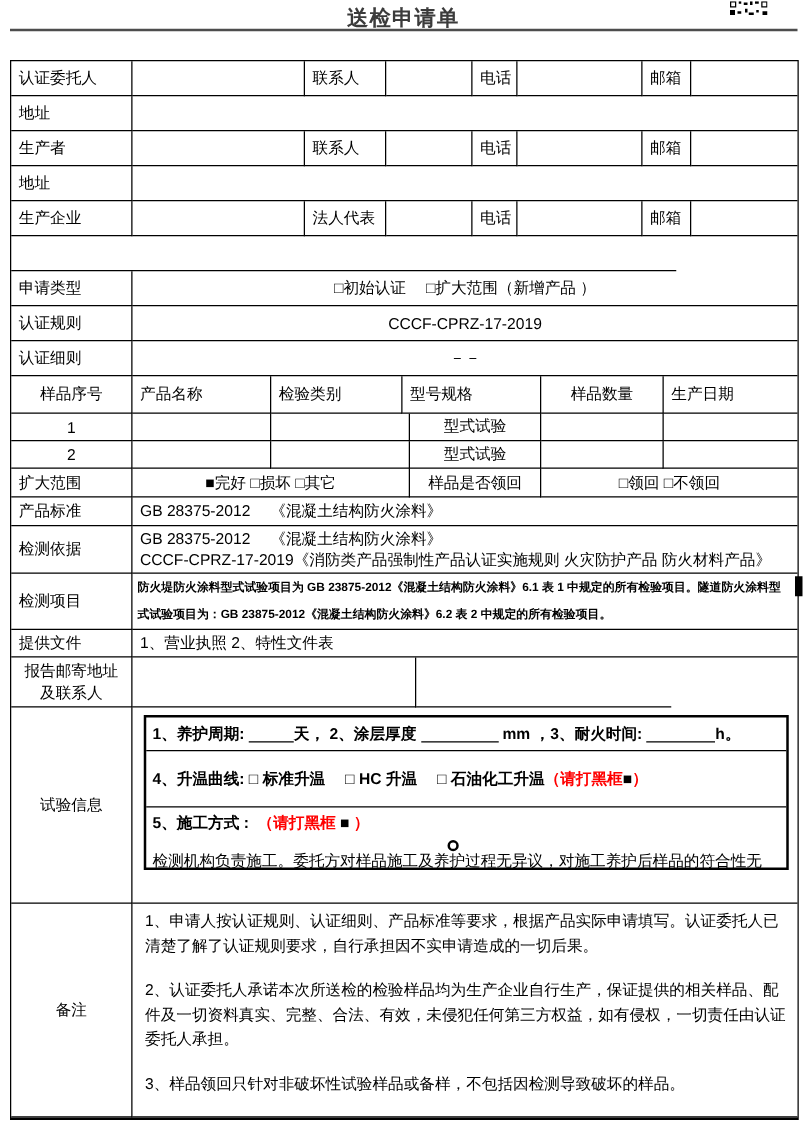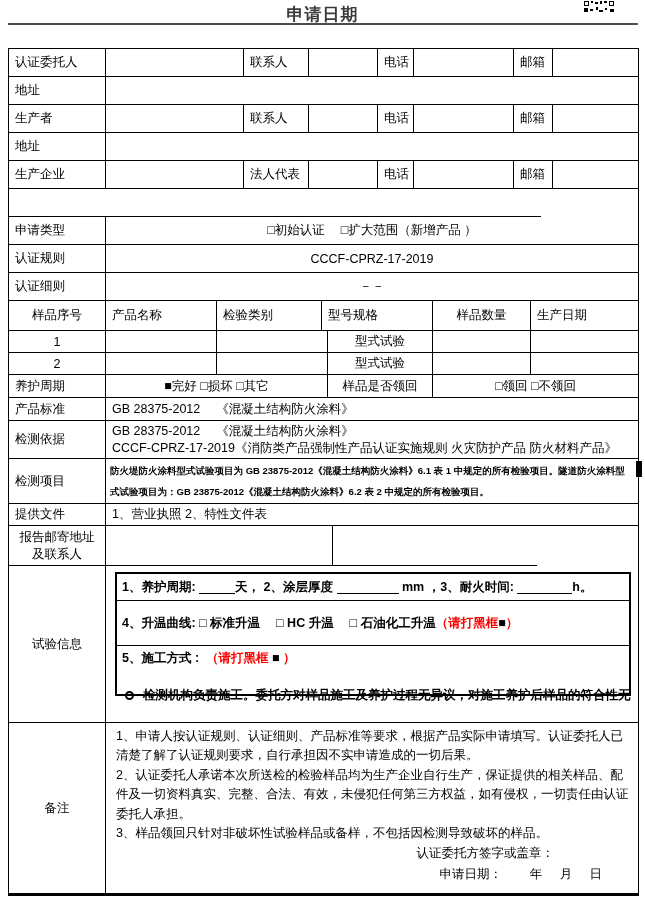--- a/index.html
+++ b/index.html
@@ -18,30 +18,30 @@
   .col{flex-direction:column;align-items:flex-start;justify-content:center;padding-left:6px;}
   .col.center-col{align-items:center;padding-left:0;}
   .small-txt{font-size:9.5px;font-weight:bold;line-height:21px;padding:1px 4px 0 4px;align-items:flex-start;}
   .bold{font-weight:bold;}
   .red{color:#ff0000;font-weight:bold;}
   .bl{display:inline-block;border-bottom:1px solid #000;height:13px;}
   .inner-box{box-sizing:border-box;margin:6px 0 0 9px;width:516px;border:2px solid #000;background:#fff;}
   .sub{box-sizing:border-box;display:flex;align-items:center;padding-left:5px;font-weight:bold;font-size:12.5px;}
   .sub-divide{border-bottom:1px solid #000;}
   .sub3{flex-direction:column;align-items:flex-start;justify-content:flex-start;padding-top:4px;}
-  .bullet-row{display:flex;align-items:center;white-space:nowrap;margin-top:20px;font-weight:bold;overflow:visible;}
+  .bullet-row{display:flex;align-items:center;white-space:nowrap;margin-top:5px;font-weight:normal;overflow:visible;flex-direction:column;}
   .radio{box-sizing:border-box;width:9px;height:9px;border:2.5px solid #000;border-radius:50%;margin:0 9px 0 3px;flex:0 0 auto;}
-  .remark-cell{flex-direction:column;align-items:stretch;justify-content:center;padding:5px 8px 4px 10px;line-height:19.5px;}
+  .remark-cell{flex-direction:column;align-items:stretch;justify-content:flex-start;padding:5px 8px 4px 10px;line-height:19.5px;gap:16px;}
   .sig-line{margin-top:auto;text-align:right;padding-right:76px;}
   .date-line{text-align:right;padding-right:28px;margin:2px 0 6px 0;white-space:pre;}
 </style>
 </head>
 <body>
 
-<div class="title">申请日期</div>
+<div class="title">送检申请单</div>
 <div class="title-rule"></div>
 
 <svg class="qr" viewBox="0 0 30 12" xmlns="http://www.w3.org/2000/svg">
   <rect x="0" y="0" width="5" height="5" fill="#000"></rect>
     <rect x="1" y="1" width="3" height="3" fill="#fff"></rect>
   <rect x="7" y="0" width="2" height="2" fill="#000"></rect>
     <rect x="11" y="1" width="3" height="2" fill="#000"></rect>
   <rect x="16" y="0" width="2" height="3" fill="#000"></rect>
     <rect x="20" y="0" width="3" height="2" fill="#000"></rect>
   <rect x="25" y="0" width="5" height="5" fill="#000"></rect>
@@ -145,21 +145,21 @@
   <div class="row" style="height:22px">
     <div class="c ctr" style="width:97px">2</div>
     <div class="c" style="width:111px"></div>
     <div class="c" style="width:111px"></div>
     <div class="c ctr" style="width:105px">型式试验</div>
     <div class="c" style="width:98px"></div>
     <div class="c last" style="width:107px"></div>
   </div>
 
   <div class="row" style="height:23px">
-    <div class="c lab" style="width:97px">养护周期</div>
+    <div class="c lab" style="width:97px">扩大范围</div>
     <div class="c ctr" style="width:222px">
       <span>■完好 □损坏 □其它</span>
     </div>
     <div class="c ctr" style="width:105px">样品是否领回</div>
     <div class="c ctr last" style="width:205px">
       <span>□领回 □不领回</span>
     </div>
   </div>
 
   <div class="row" style="height:23px">

